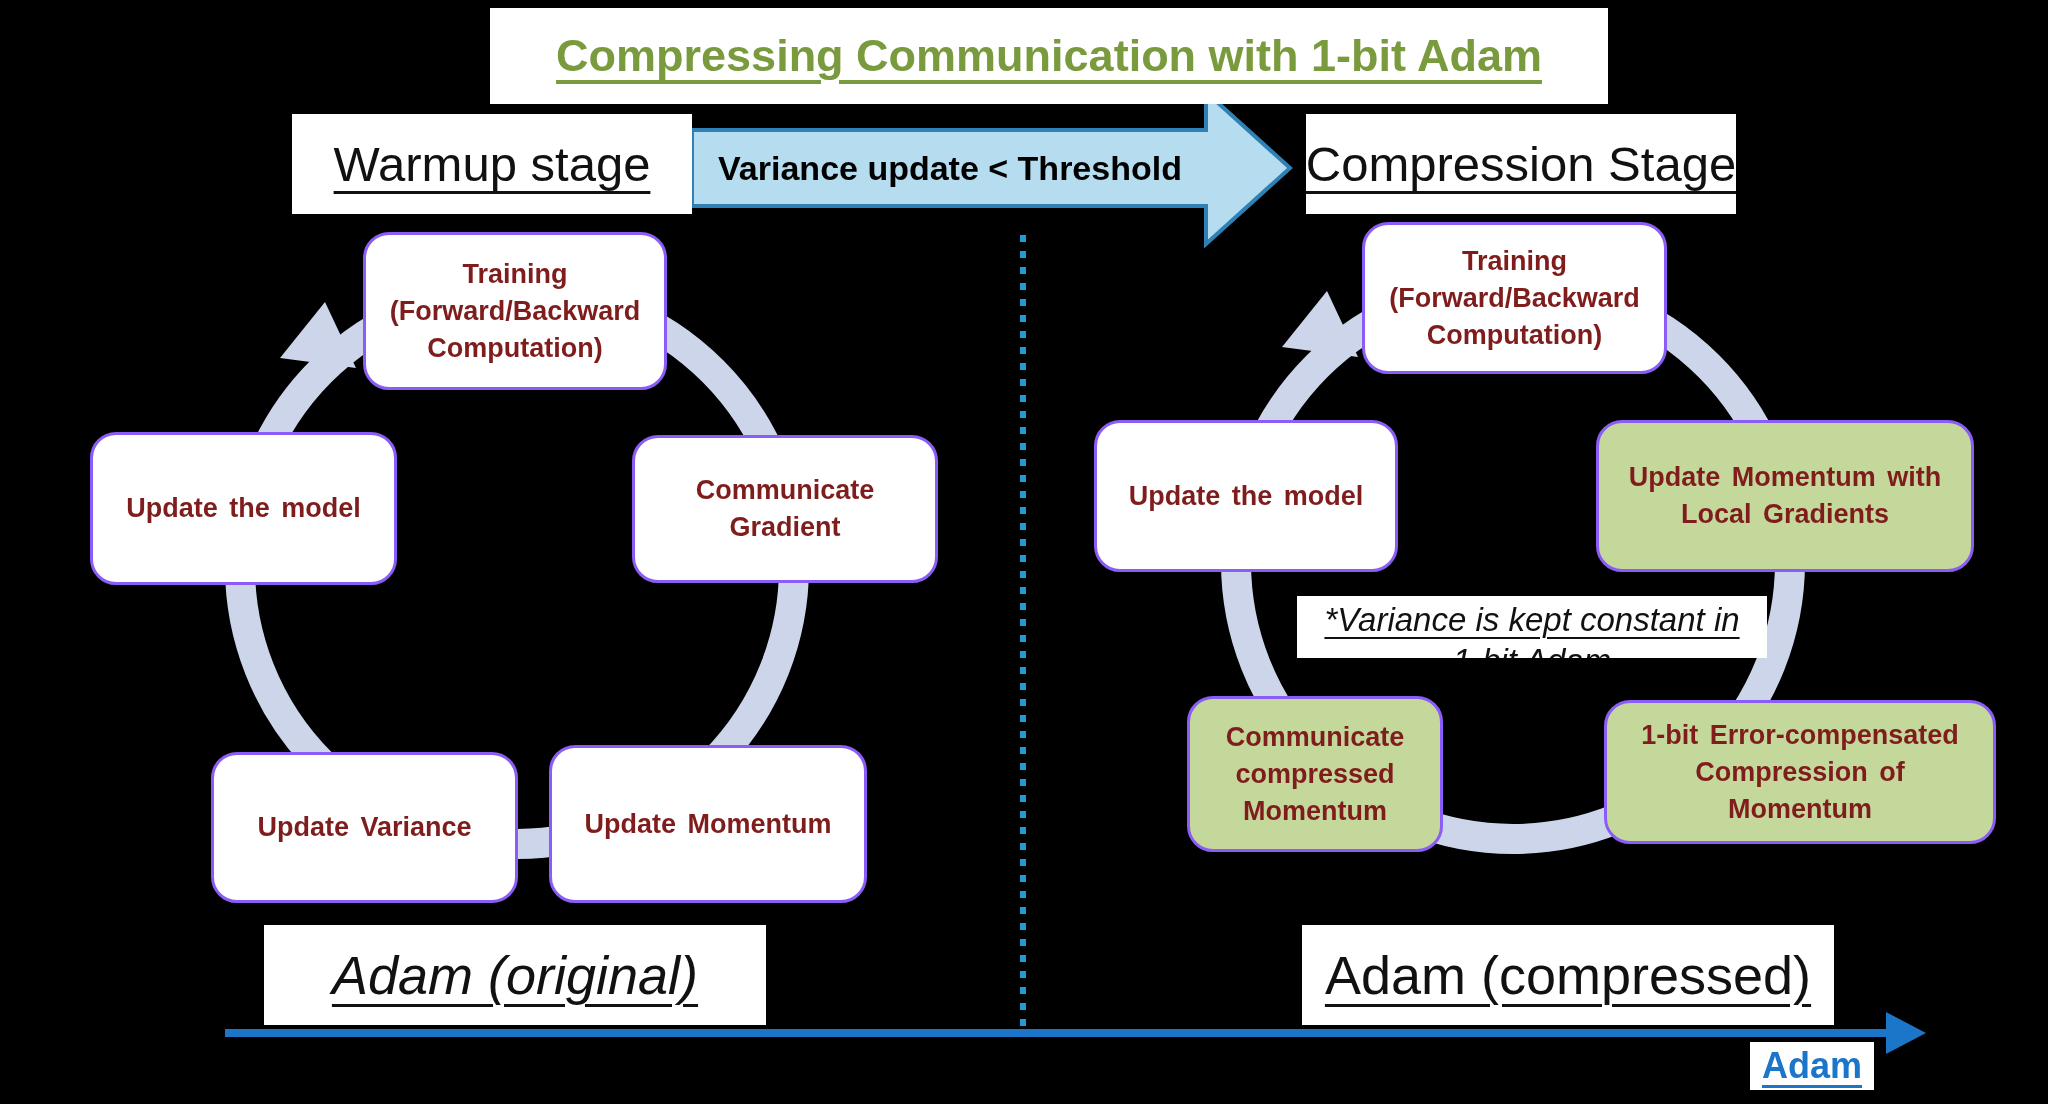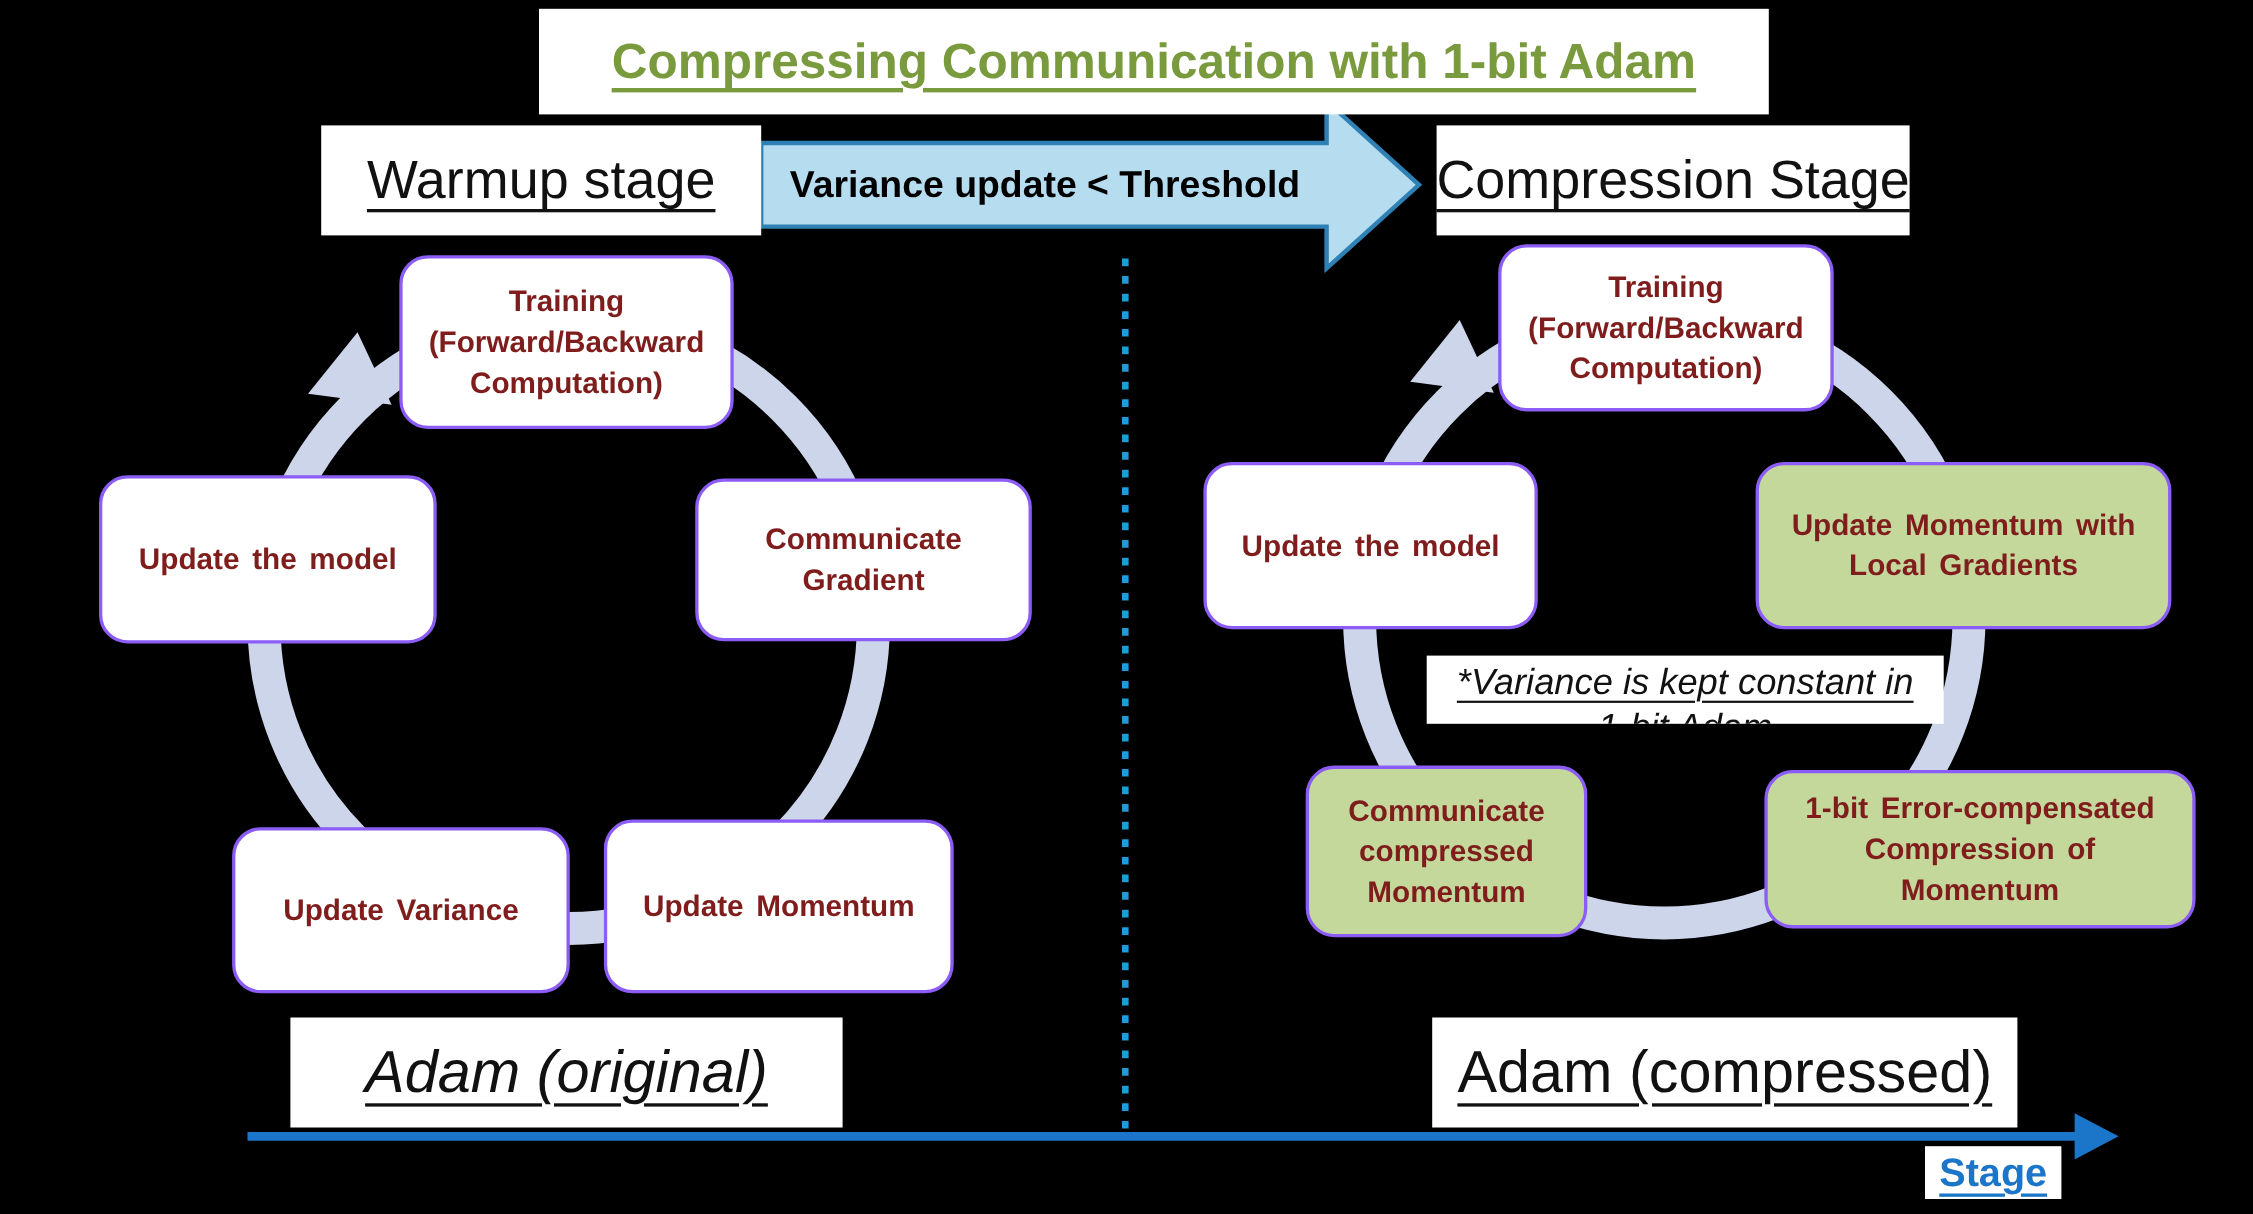--- a/index.html
+++ b/index.html
@@ -206,16 +206,16 @@
     <span>1-bit Error-compensated</span>
     <span>Compression of</span>
     <span>Momentum</span>
   </div>
 
   <div class="white-panel" style="left:1302px; top:925px; width:532px; height:100px;">
     <span class="adam-label-text">Adam (compressed)</span>
   </div>
 
   <div class="white-panel" style="left:1750px; top:1042px; width:124px; height:48px;">
-    <span class="time-text">Stage</span>
+    <span class="time-text">Adam</span>
   </div>
 
 </div>
 
 </body></html>

